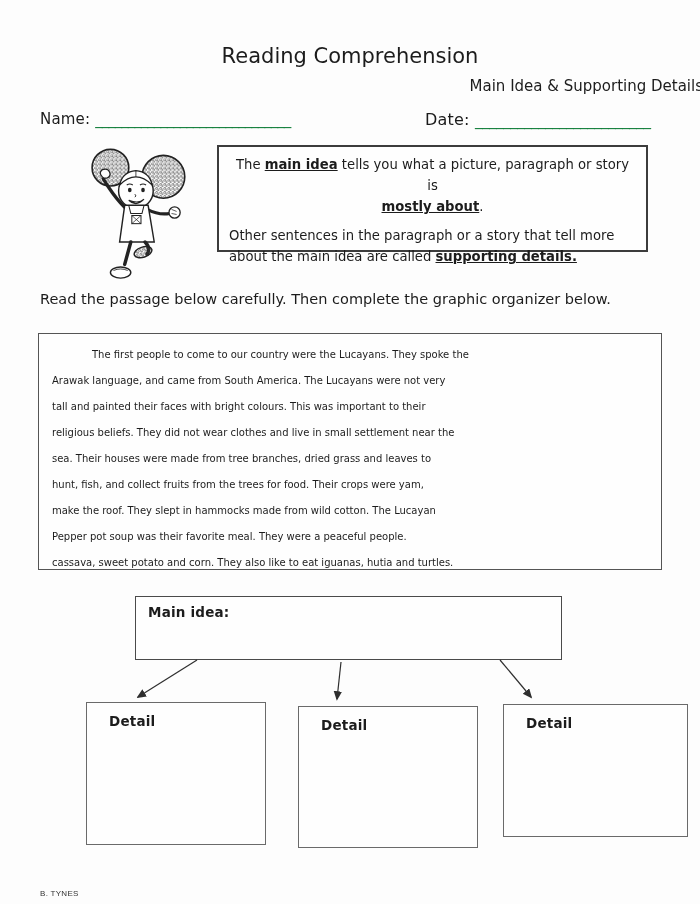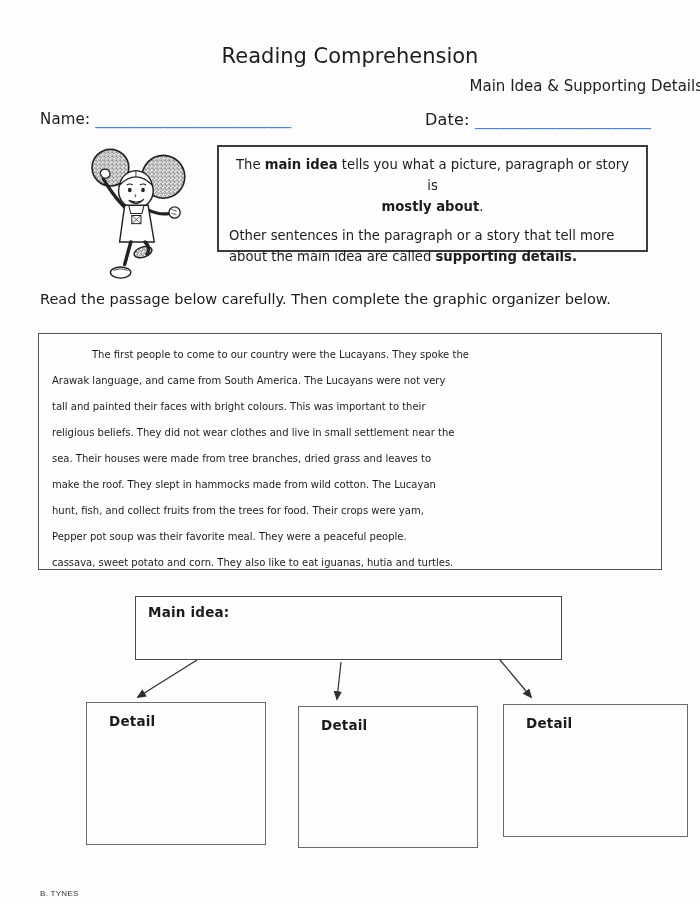--- a/index.html
+++ b/index.html
@@ -5,28 +5,28 @@
   html,body{margin:0;padding:0;background:#e9e9e9;}
   .page{
     position:relative;width:700px;height:904px;background:#fdfdfd;
     font-family:"DejaVu Sans",sans-serif;color:#1c1c1c;overflow:hidden;
     margin:0 auto;box-shadow:0 0 4px rgba(0,0,0,.2);
   }
   .title1{position:absolute;top:44px;left:0;width:100%;text-align:center;font-size:21px;}
   .title2{position:absolute;top:77px;left:3px;width:100%;text-align:right;font-size:15px;}
   .nameline{position:absolute;top:110px;left:40px;font-size:15px;letter-spacing:.2px;}
   .dateline{position:absolute;top:110px;left:425px;font-size:16px;letter-spacing:.2px;}
-  .blank{white-space:nowrap;letter-spacing:-1px;color:#3b82f6;}
+  .blank{white-space:nowrap;letter-spacing:-1px;color:#15803d;}
   .girl{position:absolute;left:86px;top:146px;width:112px;height:138px;}
   .infobox{
     position:absolute;left:217px;top:145px;width:431px;height:107px;box-sizing:border-box;
     border:2px solid #3c3c3c;background:#fefefe;padding:7px 10px;font-size:13.2px;line-height:21px;
   }
   .infobox .c{text-align:center;}
-  .em{font-weight:bold;}
+  .em{font-weight:bold;text-decoration:underline;}
   .infobox .p2{margin-top:8px;text-align:left;}
   .instruction{position:absolute;left:40px;top:291px;font-size:14.5px;white-space:nowrap;}
   .passagebox{
     position:absolute;left:38px;top:333px;width:624px;height:237px;box-sizing:border-box;
     border:1.5px solid #555;background:#fefefe;padding:8px 13px;overflow:hidden;
   }
   .pline{font-size:10px;line-height:26px;white-space:nowrap;}
   .pline.indent{text-indent:40px;}
   .mainideabox{
     position:absolute;left:135px;top:596px;width:427px;height:64px;box-sizing:border-box;
@@ -100,22 +100,22 @@
   </div>
 
   <div class="instruction">Read the passage below carefully. Then complete the graphic organizer below.</div>
 
   <div class="passagebox">
     <div class="pline indent">The first people to come to our country were the Lucayans. They spoke the</div>
     <div class="pline">Arawak language, and came from South America. The Lucayans were not very</div>
     <div class="pline">tall and painted their faces with bright colours. This was important to their</div>
     <div class="pline">religious beliefs. They did not wear clothes and live in small settlement near the</div>
     <div class="pline">sea. Their houses were made from tree branches, dried grass and leaves to</div>
+    <div class="pline">hunt, fish, and collect fruits from the trees for food. Their crops were yam,</div>
     <div class="pline">make the roof. They slept in hammocks made from wild cotton. The Lucayan</div>
-    <div class="pline">hunt, fish, and collect fruits from the trees for food. Their crops were yam,</div>
     <div class="pline">Pepper pot soup was their favorite meal. They were a peaceful people.</div>
     <div class="pline">cassava, sweet potato and corn. They also like to eat iguanas, hutia and turtles.</div>
   </div>
 
   <div class="mainideabox">
     <span class="boxlabel">Main idea:</span>
   </div>
 
   <svg class="arrows" viewBox="0 0 700 52">
     <defs>

